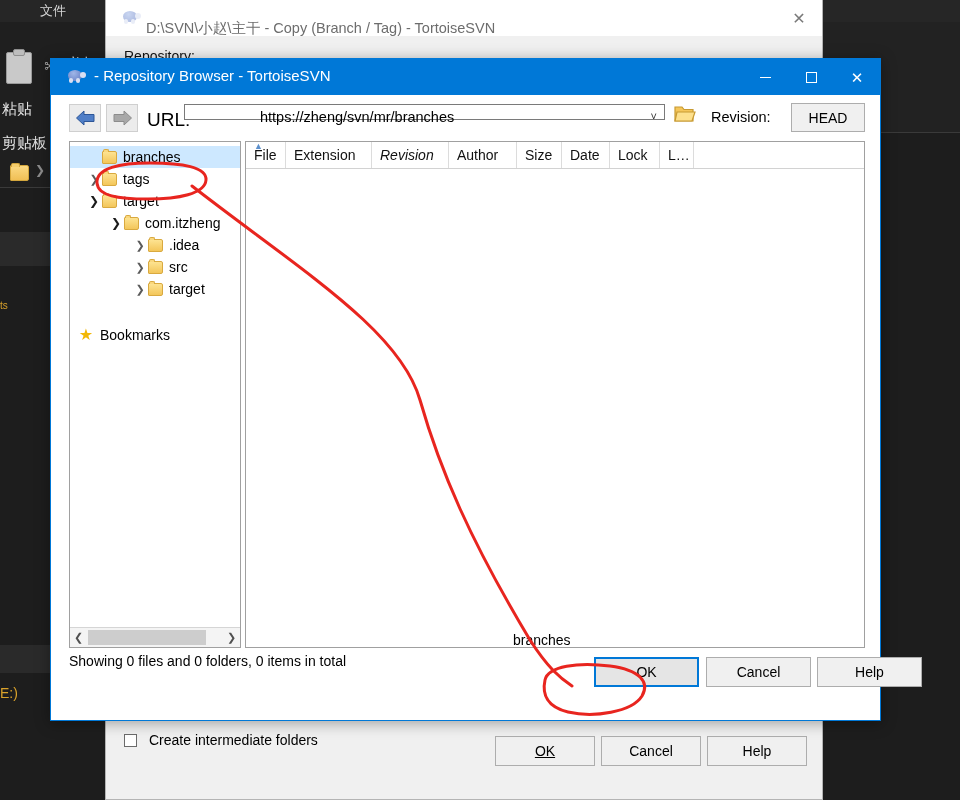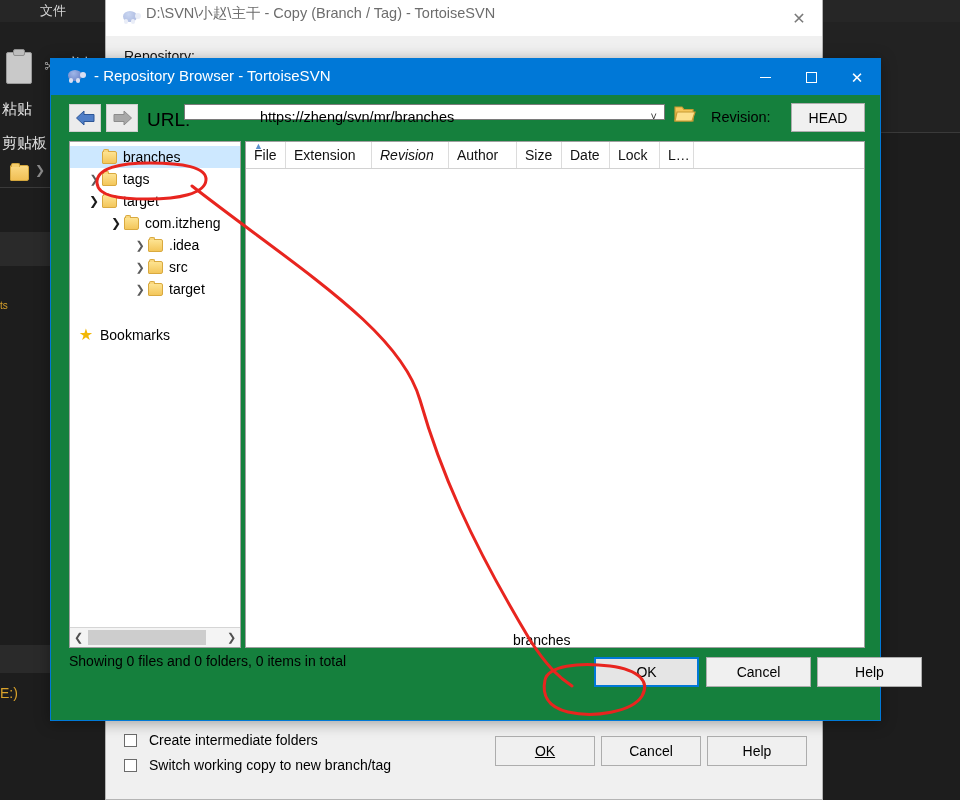--- a/index.html
+++ b/index.html
@@ -28,42 +28,42 @@
   .clip-ico{position:absolute;left:6px;top:30px;width:24px;height:30px;background:#c9c9c9;
       border:1px solid #9a9a9a;border-radius:2px;}
   .clip-ico:before{content:"";position:absolute;left:6px;top:-4px;width:10px;height:5px;
       background:#bdbdbd;border:1px solid #8f8f8f;border-radius:2px;}
   .scissors{position:absolute;color:#bdbdbd;font-size:17px;}
 
   
   #parent-dialog{position:absolute;left:105px;top:0;width:718px;height:800px;
       background:#f0f0f0;border:1px solid #b4b4b4;border-top:none;box-sizing:border-box;}
   #parent-titlebar{position:absolute;left:0;top:0;width:100%;height:36px;background:#ffffff;}
-  #parent-titlebar .ttl{position:absolute;left:40px;top:4px;font-size:14.5px;color:#6d6d6d;white-space:nowrap;}
+  #parent-titlebar .ttl{position:absolute;left:40px;top:19px;font-size:14.5px;color:#6d6d6d;white-space:nowrap;}
   #parent-close{position:absolute;right:0;top:0;width:46px;height:36px;color:#7a7a7a;
       font-size:16px;display:flex;align-items:center;justify-content:center;cursor:pointer;}
   .tortoise{position:absolute;width:20px;height:16px;}
   .t-shell{position:absolute;left:3px;top:1px;width:14px;height:11px;border-radius:50%;
       background:radial-gradient(circle at 40% 30%,#9fb6e8,#5e77c0);}
   .t-head{position:absolute;left:15px;top:3px;width:6px;height:6px;border-radius:50%;background:#d8dff2;}
   .t-l1,.t-l2{position:absolute;width:4px;height:5px;background:#d8dff2;border-radius:2px;top:9px;}
   .t-l1{left:4px;} .t-l2{left:11px;}
   #parent-body{position:absolute;left:0;top:36px;width:100%;bottom:0;}
   .repo-label{position:absolute;left:18px;top:12px;font-size:14px;color:#111;}
   #parent-footer{position:absolute;left:1px;right:1px;top:718px;height:63px;background:#f0f0f0;
       border-top:1px solid #c3c3c3;}
   .chk-row{position:absolute;left:17px;font-size:14px;color:#000;display:flex;align-items:center;gap:12px;}
   .chk-box{width:13px;height:13px;border:1px solid #6b6b6b;background:#fff;box-sizing:border-box;display:inline-block;}
   .btn{position:absolute;background:#f0f0f0;border:1px solid #adadad;font-size:14px;color:#000;
       display:flex;align-items:center;justify-content:center;box-sizing:border-box;cursor:pointer;}
   .btn u{text-decoration:underline;}
   #parent-footer .btn{width:100px;height:30px;top:17px;}
 
   
-  #repo-win{position:absolute;left:50px;top:58px;width:831px;height:663px;background:#15803d;
+  #repo-win{position:absolute;left:50px;top:58px;width:831px;height:663px;background:#ffffff;
       border:1px solid #0078d7;box-sizing:border-box;box-shadow:0 2px 14px rgba(0,0,0,.35);}
   #repo-titlebar{height:36px;background:#0078d7;position:relative;}
   #repo-titlebar .ttl{position:absolute;left:43px;top:8px;font-size:15px;color:#fff;white-space:nowrap;}
   .win-btns{position:absolute;right:0;top:0;height:36px;display:flex;}
   .win-btn{width:46px;height:36px;display:flex;align-items:center;justify-content:center;cursor:pointer;}
   .wb-min{width:11px;height:1px;background:#fff;}
   .wb-max{width:11px;height:11px;border:1px solid #fff;box-sizing:border-box;}
   .wb-close{color:#fff;font-size:15px;line-height:1;}
 
   #repo-toolbar{position:relative;height:44px;}
@@ -172,24 +172,20 @@
     <span id="parent-close">✕</span>
   </div>
   <div id="parent-body">
     <span class="repo-label">Repository:</span>
   </div>
   <div id="parent-footer">
     <label class="chk-row" style="top:13px;">
       <span class="chk-box"></span>
       <span>Create intermediate folders</span>
     </label>
-    <label class="chk-row" style="top:38px;">
-      <span class="chk-box"></span>
-      <span>Switch working copy to new branch/tag</span>
-    </label>
     <div class="btn" style="left:388px;">
         <u>OK</u>
       </div>
     <div class="btn" style="left:494px;">Cancel</div>
     <div class="btn" style="left:600px;">Help</div>
   </div>
 </div>
 
 <div id="repo-win">
 

